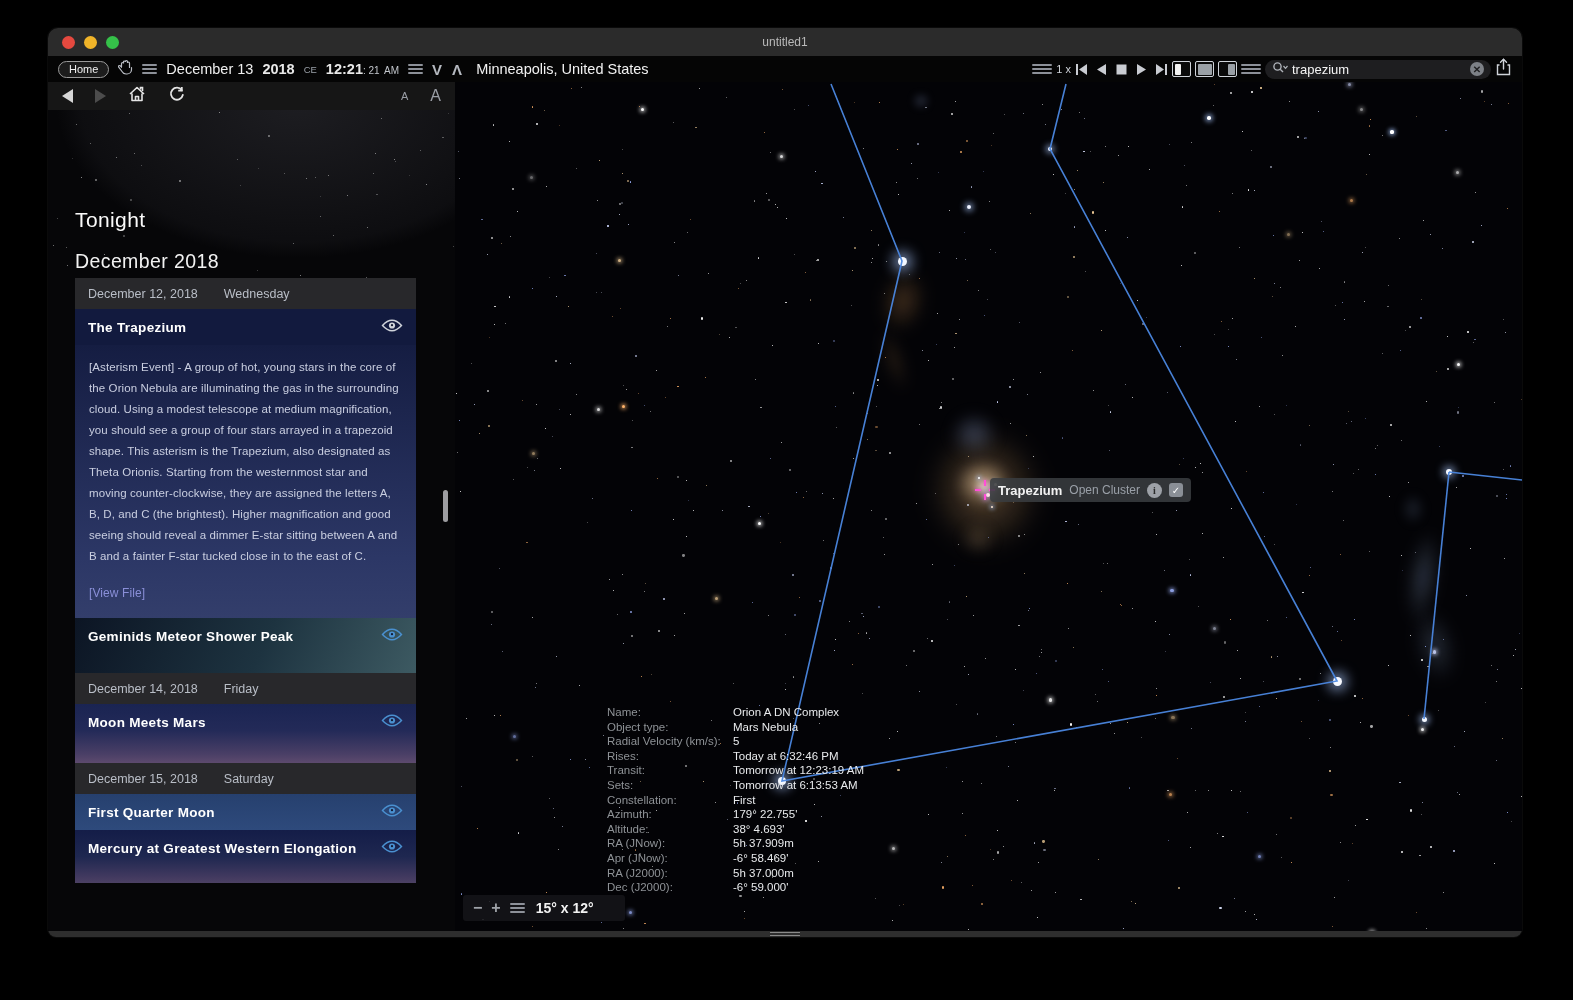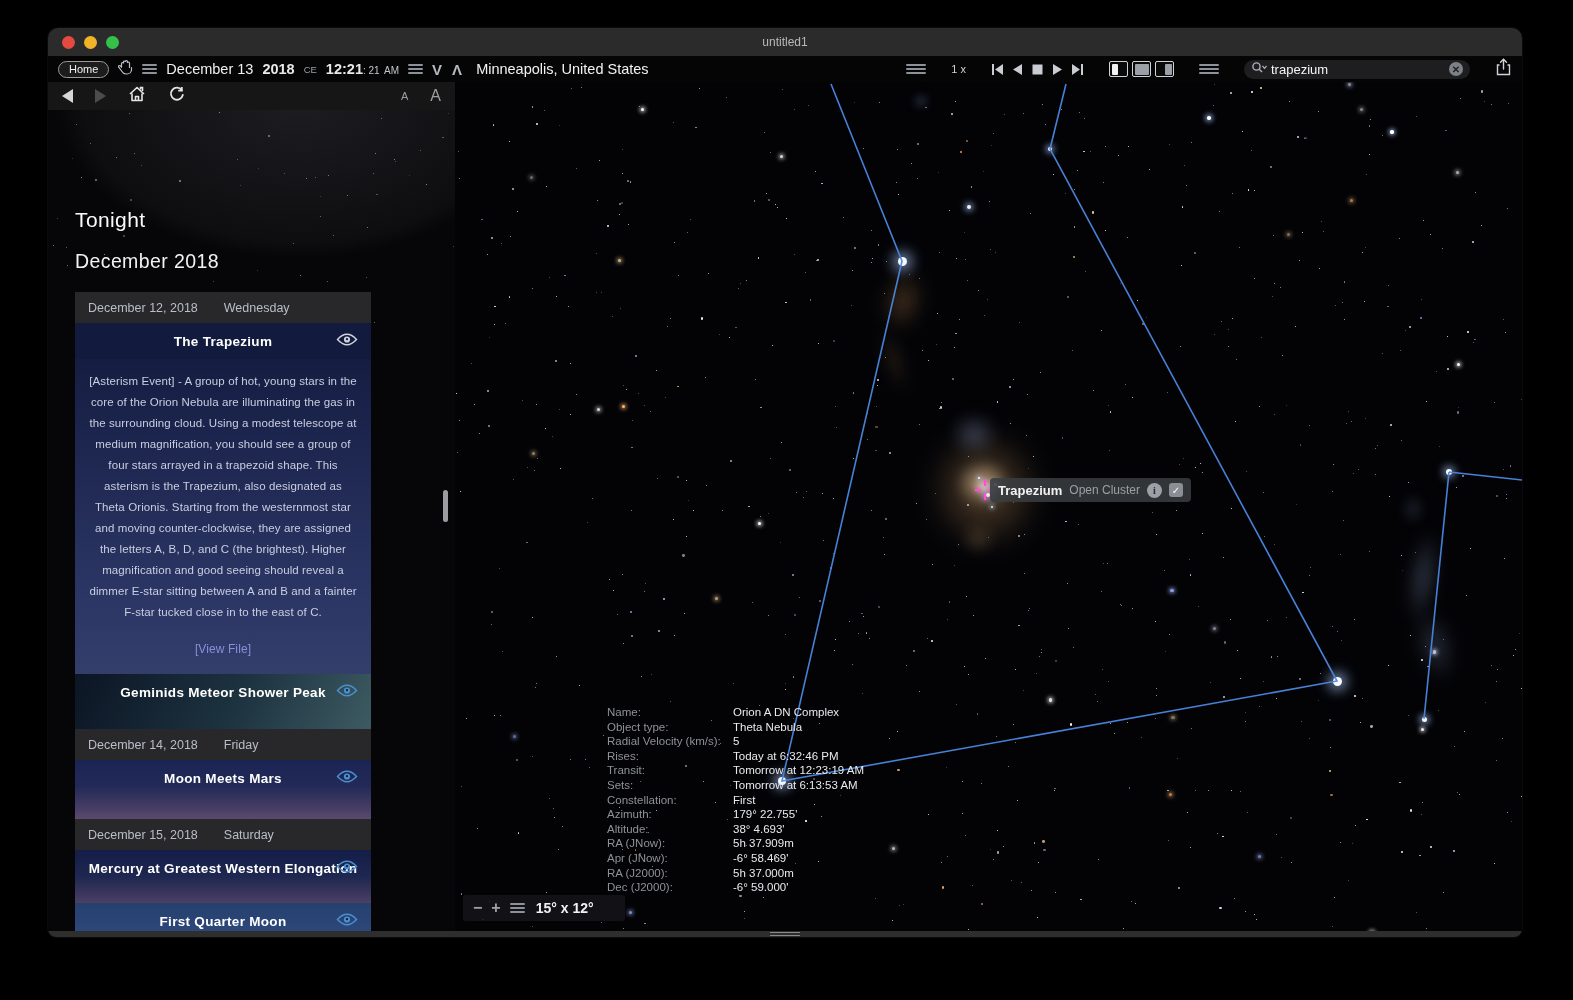--- a/index.html
+++ b/index.html
@@ -20,21 +20,21 @@
   .burger i{display:block;width:15px;height:2px;background:#8d9199;border-radius:1px;}
   .burger.wide i{width:20px;}
   .tb-date{font-size:14.5px;color:#efefef;}
   .tb-year{font-size:14.5px;font-weight:bold;}
   .tb-era{font-size:9.5px;color:#9aa0a8;}
   .tb-time{font-size:14.5px;font-weight:bold;}
   .tb-time-small{font-size:10px;color:#c2c6cc;}
   .tb-ampm{font-size:10px;color:#c2c6cc;}
   .chev{font-size:15px;color:#b5b9c0;font-weight:bold;letter-spacing:1px;}
   .tb-loc{font-size:14.5px;color:#f2f2f2;margin-left:4px;}
-  .tb-right{margin-left:auto;display:flex;align-items:center;gap:25px;}
+  .tb-right{margin-left:auto;display:flex;align-items:center;gap:4px;}
   .rate{font-size:11px;color:#cfd3d9;}
   .transport{display:flex;align-items:center;gap:7px;}
   .transport svg{display:block;}
   .panelset{display:flex;align-items:center;gap:4px;}
   .pbox{width:17px;height:14px;border:1.5px solid #cfd3d9;border-radius:2px;position:relative;background:#0a0a0a;}
   .pbox i{position:absolute;top:1.5px;bottom:1.5px;border-radius:1px;}
   .pbox.p1 i{left:1.5px;width:6px;background:#f2f2f2;}
   .pbox.p2 i{left:1.5px;right:1.5px;background:#9aa0a6;}
   .pbox.p3 i{right:1.5px;width:7px;background:#9aa0a6;}
   .search{display:flex;align-items:center;width:212px;height:19px;background:#1e1e20;border-radius:11px;
@@ -62,21 +62,21 @@
   .news-card{position:absolute;left:27px;top:26px;width:340px;height:74px;border:1px solid #55555e;
     border-radius:10px;display:flex;align-items:center;gap:16px;padding:0 0 0 16px;z-index:4;
     background:rgba(16,16,20,.35);}
   .cal-icon{width:38px;height:38px;border-radius:7px;background:#7d8ce0;display:grid;
     grid-template-columns:repeat(3,1fr);grid-template-rows:repeat(3,1fr);gap:3px;padding:5px;box-sizing:border-box;}
   .cal-icon i{background:#222849;border-radius:1.5px;}
   .news-title{font-size:18px;color:#f2f2f2;}
   .news-sub{font-size:13px;color:#9a9ea8;margin-top:3px;}
   .h-tonight{position:absolute;left:27px;top:126px;font-size:21px;color:#fafafa;letter-spacing:.4px;z-index:4;}
   .h-month{position:absolute;left:27px;top:168px;font-size:19.5px;color:#f2f2f2;letter-spacing:.4px;z-index:4;}
-  .event-list{position:absolute;left:27px;top:210px;width:296px;bottom:0;z-index:4;font-size:13px;text-align:center;}
+  .event-list{position:absolute;left:27px;top:196px;width:341px;bottom:0;z-index:4;font-size:13px;}
   .date-header{height:31px;background:#28282b;color:#b9bec7;font-size:12.5px;display:flex;
     align-items:center;padding:0 13px;gap:26px;}
   .event-row{position:relative;padding:11px 13px 10px;color:#fff;}
   .event-title{font-size:13.5px;font-weight:bold;letter-spacing:.3px;}
   .eye{position:absolute;right:13px;top:9px;}
   .ev-trapezium{background:#121a3e;}
   .ev-desc{background:linear-gradient(180deg,#151d42,#2c3766 78%,#333e6b);padding:12px 14px 14px;
     color:#c9cee0;font-size:11.5px;line-height:21px;letter-spacing:.1px;}
   .view-file{color:#8a8fd8;font-size:12px;margin-top:16px;}
   .ev-geminids{height:55px;box-sizing:border-box;
@@ -367,27 +367,27 @@
           <div class="event-row ev-moon"><span class="event-title">Moon Meets Mars</span><span class="eye">
   <svg width="22" height="15" viewBox="0 0 22 15">
                 <path d="M1.5 7.5 Q11 -3 20.5 7.5 Q11 18 1.5 7.5 Z" fill="none" stroke="#4a90d0" stroke-width="1.4"></path>
                 <circle cx="11" cy="7.5" r="3.1" fill="#4a90d0"></circle>
                 <circle cx="11" cy="7.2" r="1.1" fill="#10162e"></circle>
               </svg></span></div>
           <div class="date-header">
             <span>December 15, 2018</span>
             <span>Saturday</span>
           </div>
-          <div class="event-row ev-mercury"><span class="event-title">Mercury at Greatest Western Elongation</span><span class="eye">
+          <div class="event-row ev-firstq"><span class="event-title">First Quarter Moon</span><span class="eye">
   <svg width="22" height="15" viewBox="0 0 22 15">
                 <path d="M1.5 7.5 Q11 -3 20.5 7.5 Q11 18 1.5 7.5 Z" fill="none" stroke="#4a90d0" stroke-width="1.4"></path>
                 <circle cx="11" cy="7.5" r="3.1" fill="#4a90d0"></circle>
                 <circle cx="11" cy="7.2" r="1.1" fill="#10162e"></circle>
               </svg></span></div>
-          <div class="event-row ev-firstq"><span class="event-title">First Quarter Moon</span><span class="eye">
+          <div class="event-row ev-mercury"><span class="event-title">Mercury at Greatest Western Elongation</span><span class="eye">
   <svg width="22" height="15" viewBox="0 0 22 15">
                 <path d="M1.5 7.5 Q11 -3 20.5 7.5 Q11 18 1.5 7.5 Z" fill="none" stroke="#4a90d0" stroke-width="1.4"></path>
                 <circle cx="11" cy="7.5" r="3.1" fill="#4a90d0"></circle>
                 <circle cx="11" cy="7.2" r="1.1" fill="#10162e"></circle>
               </svg></span></div>
         </div>
       <div class="sb-scrollbar"></div>
     </div>
 
     <div class="chart" id="chart">
@@ -1215,21 +1215,21 @@
         <span class="i-badge">i</span>
         <span class="chk-badge">✓</span>
       </div>
       <div class="info-panel" id="info-panel">
           <div class="info-row">
             <span class="info-label">Name:</span>
             <span class="info-value">Orion A DN Complex</span>
           </div>
           <div class="info-row">
             <span class="info-label">Object type:</span>
-            <span class="info-value">Theta Nebula</span>
+            <span class="info-value">Mars Nebula</span>
           </div>
           <div class="info-row">
             <span class="info-label">Radial Velocity (km/s):</span>
             <span class="info-value">5</span>
           </div>
           <div class="info-row">
             <span class="info-label">Rises:</span>
             <span class="info-value">Today at 6:32:46 PM</span>
           </div>
           <div class="info-row">

